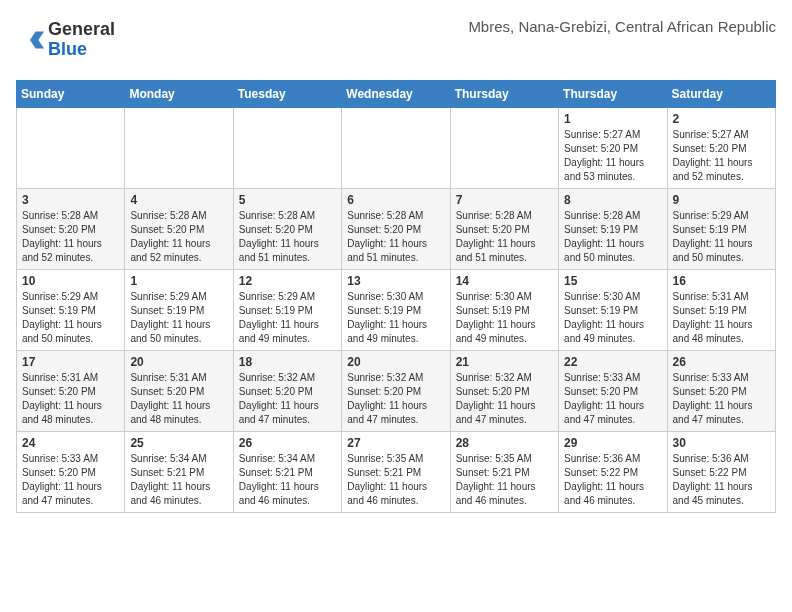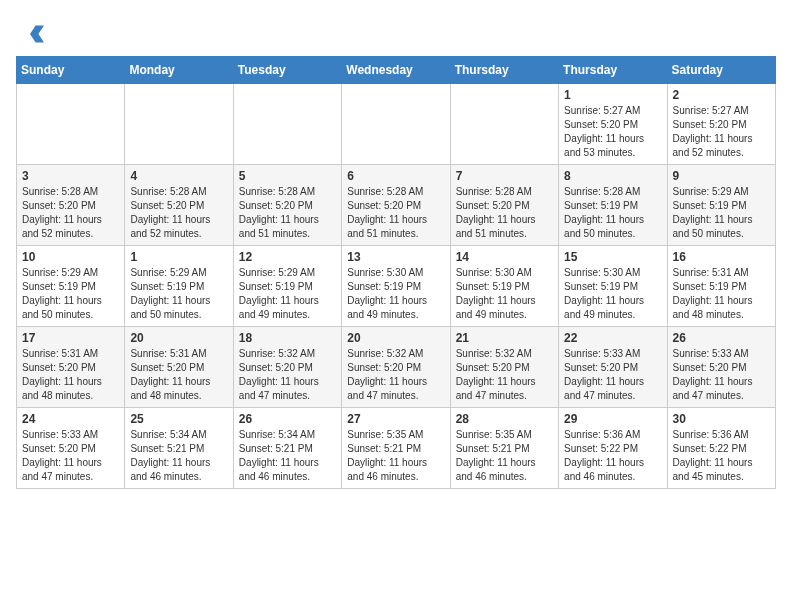--- a/index.html
+++ b/index.html
@@ -43,21 +43,21 @@
       line-height: 1.1;
     }
     .subtitle {
       font-size: 15px;
       color: #555;
       margin-top: 2px;
     }
     .calendar-table {
       width: 100%;
       border-collapse: collapse;
-      margin-top: 8px;
+      margin-top: 20px;
       padding-left: 24px;
     }
     .calendar-table th {
       background: #3a7fc1;
       color: #fff;
       font-size: 12px;
       font-weight: bold;
       padding: 6px 4px;
       text-align: left;
       border: 1px solid #3a7fc1;
@@ -91,22 +91,27 @@
     }
   </style>
 </head>
 <body>
 
 <div class="header-area">
   <div class="logo">
     <svg class="logo-icon" viewBox="0 0 40 40">
       <polygon points="28,8 40,8 32,20 40,32 28,32 20,20" fill="#3a7fc1"></polygon>
     </svg>
+    <div class="logo-text">
+      <div class="logo-general">General</div>
+      <div class="logo-blue">Blue</div>
+    </div>
   </div>
   <div class="title-area">
+    <div class="subtitle">Mbres, Nana-Grebizi, Central African Republic</div>
   </div>
 </div>
 
 <table class="calendar-table">
   <thead>
     <tr>
     <th>Sunday</th>
         <th>Monday</th>
         <th>Tuesday</th>
         <th>Wednesday</th>

